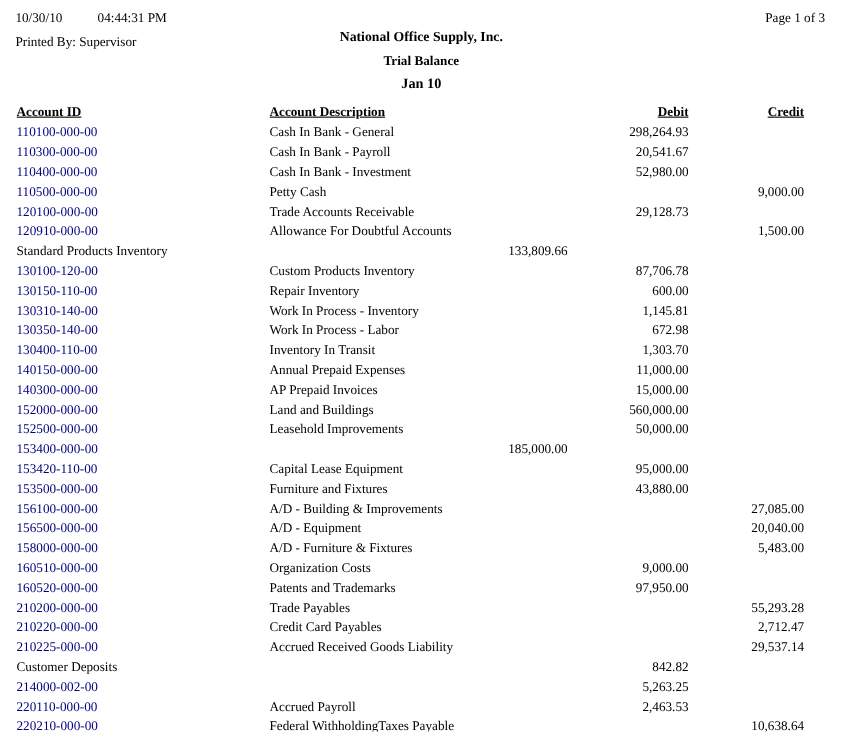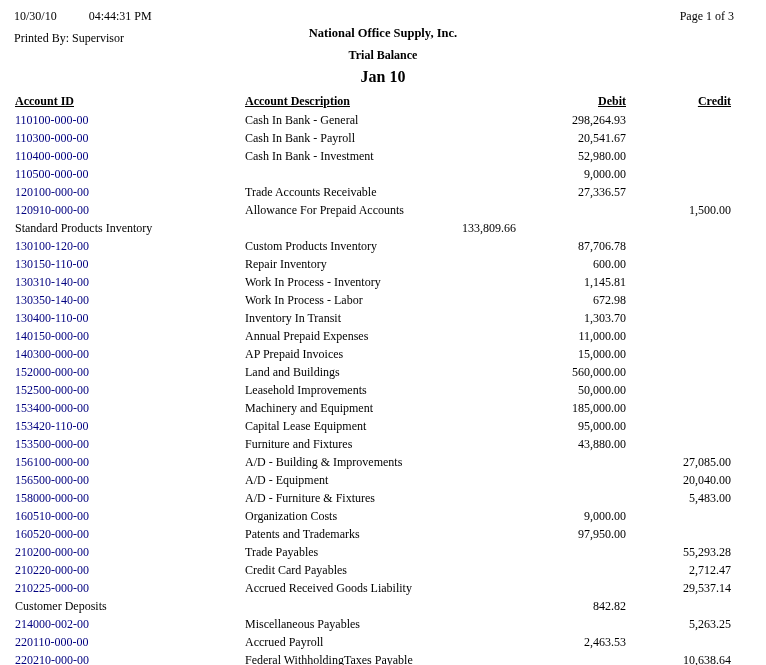--- a/index.html
+++ b/index.html
@@ -12,25 +12,25 @@
     color: #000000;
   }
   .page { position: relative; width: 766px; height: 665px; }
 
   
   header { position: relative; height: 82px; }
   .left-block { position: absolute; left: 14px; top: 9px; white-space: nowrap; }
   .date-time span { display: inline-block; }
   .report-time { margin-left: 32px; }
   .printed-by { position: absolute; left: 14px; top: 31px; white-space: nowrap; }
-  .page-indicator { position: absolute; right: 32px; top: 9px; white-space: nowrap; }
+  .page-indicator { position: absolute; right: 16px; top: 9px; white-space: nowrap; }
   .center-block { text-align: center; padding-top: 26px; }
   .company { font-weight: bold; font-size: 12.5px; }
   .title { font-weight: bold; font-size: 12px; margin-top: 7px; }
-  .period { font-weight: bold; font-size: 16px; margin-top: 5px; text-align: center; }
+  .period { font-weight: bold; font-size: 13px; margin-top: 5px; text-align: center; }
 
   
   .tbl { margin-top: 10px; }
   .tr {
     display: grid;
     grid-template-columns: 230px 271px 110px 105px;
     padding-left: 15px;
     height: 18px;
     align-items: center;
     white-space: nowrap;
@@ -85,34 +85,35 @@
 
     <div class="tr">
       <div class="td id"><span class="acct">110400-000-00</span></div>
       <div class="td desc">Cash In Bank - Investment</div>
       <div class="td num">52,980.00</div>
       <div class="td num"></div>
     </div>
 
     <div class="tr">
       <div class="td id"><span class="acct">110500-000-00</span></div>
+      <div class="td desc">Petty Cash</div>
       <div class="td num"></div>
       <div class="td num">9,000.00</div>
     </div>
 
     <div class="tr">
       <div class="td id"><span class="acct">120100-000-00</span></div>
       <div class="td desc">Trade Accounts Receivable</div>
-      <div class="td num">27,336.57</div>
+      <div class="td num">29,128.73</div>
       <div class="td num"></div>
     </div>
 
     <div class="tr">
       <div class="td id"><span class="acct">120910-000-00</span></div>
-      <div class="td desc">Allowance For Prepaid Accounts</div>
+      <div class="td desc">Allowance For Doubtful Accounts</div>
       <div class="td num"></div>
       <div class="td num">1,500.00</div>
     </div>
 
     <div class="tr">
       <div class="td desc">Standard Products Inventory</div>
       <div class="td num">133,809.66</div>
       <div class="td num"></div>
     </div>
 
@@ -174,21 +175,20 @@
 
     <div class="tr">
       <div class="td id"><span class="acct">152500-000-00</span></div>
       <div class="td desc">Leasehold Improvements</div>
       <div class="td num">50,000.00</div>
       <div class="td num"></div>
     </div>
 
     <div class="tr">
       <div class="td id"><span class="acct">153400-000-00</span></div>
-      <div class="td desc">Machinery and Equipment</div>
       <div class="td num">185,000.00</div>
       <div class="td num"></div>
     </div>
 
     <div class="tr">
       <div class="td id"><span class="acct">153420-110-00</span></div>
       <div class="td desc">Capital Lease Equipment</div>
       <div class="td num">95,000.00</div>
       <div class="td num"></div>
     </div>
@@ -257,21 +257,20 @@
     </div>
 
     <div class="tr">
       <div class="td desc">Customer Deposits</div>
       <div class="td num"></div>
       <div class="td num">842.82</div>
     </div>
 
     <div class="tr">
       <div class="td id"><span class="acct">214000-002-00</span></div>
-      <div class="td desc">Miscellaneous Payables</div>
       <div class="td num"></div>
       <div class="td num">5,263.25</div>
     </div>
 
     <div class="tr">
       <div class="td id"><span class="acct">220110-000-00</span></div>
       <div class="td desc">Accrued Payroll</div>
       <div class="td num">2,463.53</div>
       <div class="td num"></div>
     </div>

